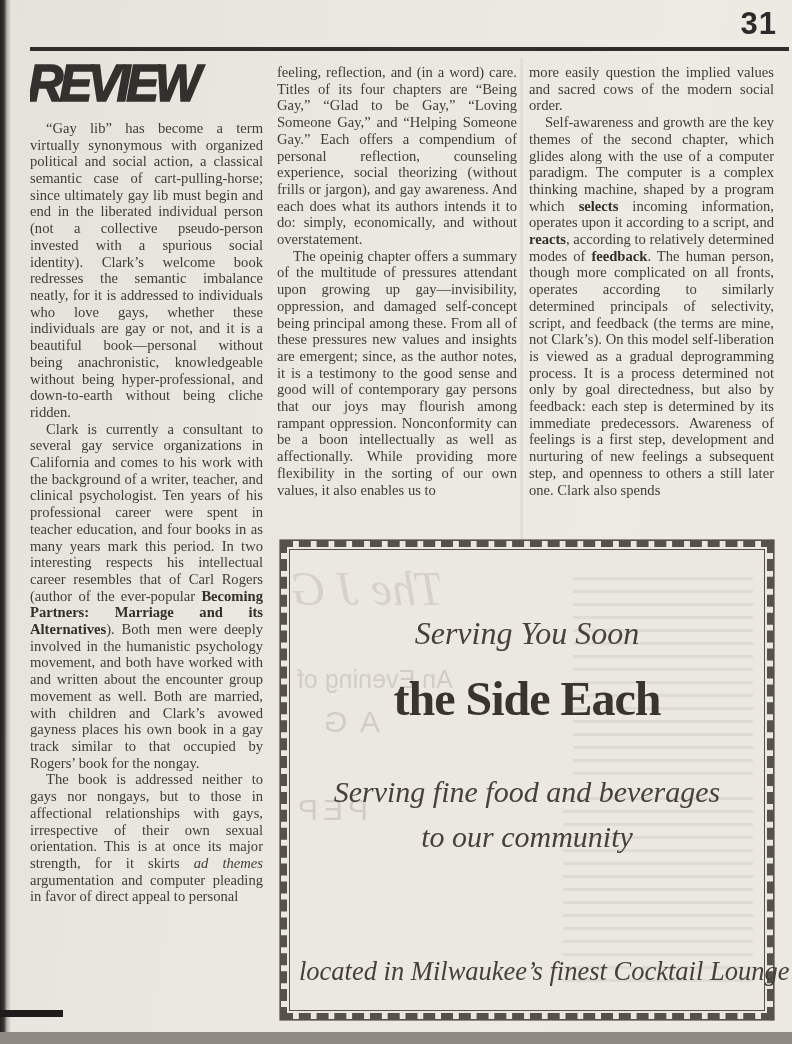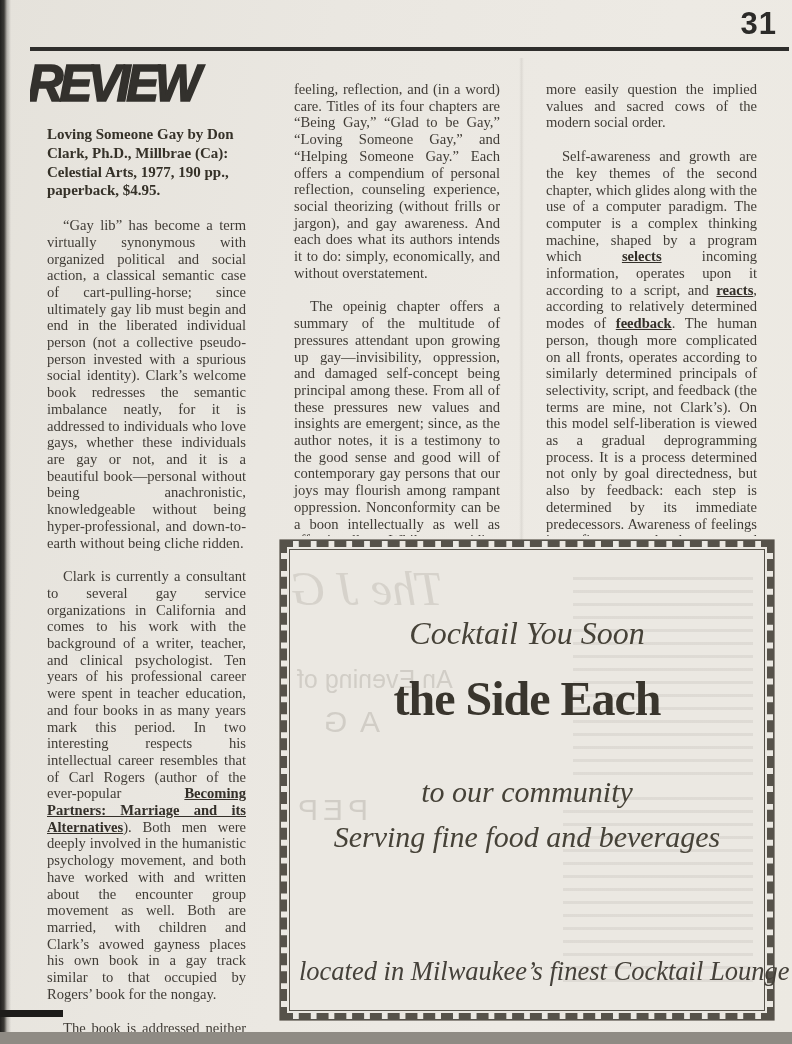--- a/index.html
+++ b/index.html
@@ -25,23 +25,23 @@
   }
   .toprule { position:absolute; top:47px; left:30px; right:3px; height:3.5px; background:#2f2e2c; }
 
   .col {
     position:absolute; text-align:justify; overflow:hidden;
     font-size:14.6px; line-height:16.7px; color:#403c36;
   }
   .col1 { left:30px; top:56px; width:233px; height:978px; }
   .col2 { left:277px; top:64px; width:240px; height:472px; }
   .col3 { left:529px; top:64px; width:245px; height:472px; }
-  .col p { margin:17px; }
+  .col p { margin:0; }
   .indent { text-indent:16px; }
-  .b { font-weight:bold; color:#332f29;text-decoration:underline; }
+  .b { font-weight:bold; color:#332f29; }
   .i { font-style:italic; }
 
   .logo {
     font-family:"Liberation Sans", sans-serif; font-style:italic; font-weight:bold;
     font-size:49px; line-height:1.02; letter-spacing:-4px; color:#33312d;
     -webkit-text-stroke:1.6px #33312d; text-align:left;
     margin:2px 0 12px -2px; transform:scaleY(1.05); transform-origin:left top;
   }
   .citation { font-weight:bold; font-size:15px; line-height:18.8px; text-align:left; color:#353128; margin-bottom:17px; }
   .reviewer { font-weight:bold; font-size:15px; text-align:left; color:#353128; margin-bottom:17px; }
@@ -88,21 +88,20 @@
 <div class="page">
   <div class="edge-left"></div>
   <div class="scan-mark"></div>
 
   <div class="pagenum">31</div>
   <div class="toprule"></div>
   <div class="crease"></div>
 
   <div class="col col1">
     <div class="logo">REVIEW</div>
-    <p class="citation">Loving Someone Gay by Don Clark, Ph.D., Millbrae (Ca): Celestial Arts, 1977, 190 pp., paperback, $4.95.</p>
     <p class="indent">“Gay lib” has become a term virtually synonymous with organized political and social action, a classical semantic case of cart-pulling-horse; since ultimately gay lib must begin and end in the liberated individual person (not a collective pseudo-person invested with a spurious social identity). Clark’s welcome book redresses the semantic imbalance neatly, for it is addressed to individuals who love gays, whether these individuals are gay or not, and it is a beautiful book—personal without being anachronistic, knowledgeable without being hyper-professional, and down-to-earth without being cliche ridden.</p>
     <p class="indent"><span>Clark is currently a consultant to several gay service organizations in California and comes to his work with the background of a writer, teacher, and clinical psychologist. Ten years of his professional career were spent in teacher education, and four books in as many years mark this period. In two interesting respects his intellectual career resembles that of Carl Rogers (author of the ever-popular </span><span class="b">Becoming Partners: Marriage and its Alternatives</span><span>). Both men were deeply involved in the humanistic psychology movement, and both have worked with and written about the encounter group movement as well. Both are married, with children and Clark’s avowed gayness places his own book in a gay track similar to that occupied by Rogers’ book for the nongay.</span></p>
     <p class="indent"><span>The book is addressed neither to gays nor nongays, but to those in affectional relationships with gays, irrespective of their own sexual orientation. This is at once its major strength, for it skirts </span><span class="i">ad themes</span><span> argumentation and computer pleading in favor of direct appeal to personal</span></p>
   </div>
 
   <div class="col col2">
     <p>feeling, reflection, and (in a word) care. Titles of its four chapters are “Being Gay,” “Glad to be Gay,” “Loving Someone Gay,” and “Helping Someone Gay.” Each offers a compendium of personal reflection, counseling experience, social theorizing (without frills or jargon), and gay awareness. And each does what its authors intends it to do: simply, economically, and without overstatement.</p>
     <p class="indent">The opeinig chapter offers a summary of the multitude of pressures attendant upon growing up gay—invisibility, oppression, and damaged self-concept being principal among these. From all of these pressures new values and insights are emergent; since, as the author notes, it is a testimony to the good sense and good will of contemporary gay persons that our joys may flourish among rampant oppression. Nonconformity can be a boon intellectually as well as affectionally. While providing more flexibility in the sorting of our own values, it also enables us to</p>
   </div>
 
@@ -112,21 +111,21 @@
   </div>
 
   <div class="ad">
     <div class="ghost g1">The J G</div>
     <div class="ghost g2">An Evening of</div>
     <div class="ghost g3">A G</div>
     <div class="ghost g4">PEP</div>
     <div class="ghost-lines gl1"></div>
     <div class="ghost-lines gl2"></div>
 
-    <div class="ad-tag1">Cocktail You Soon</div>
+    <div class="ad-tag1">Serving You Soon</div>
     <div class="ad-name">the Side Each</div>
     <div class="ad-tag2">
+      <div>Serving fine food and beverages</div>
       <div>to our community</div>
-      <div>Serving fine food and beverages</div>
     </div>
     <div class="ad-bottom">located in Milwaukee’s finest Cocktail Lounge</div>
   </div>
 </div>
 
 </body></html>

